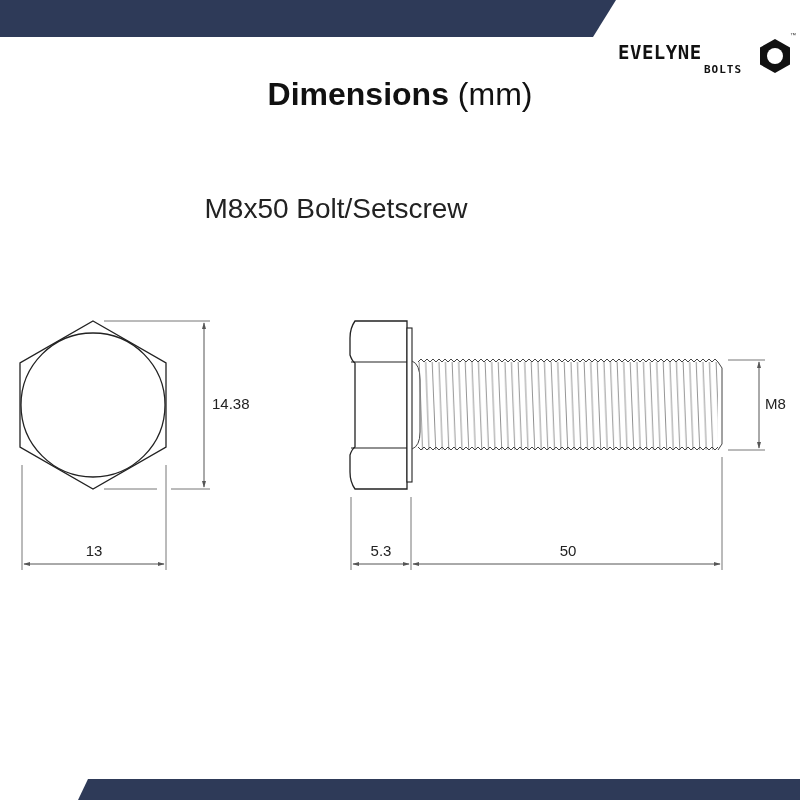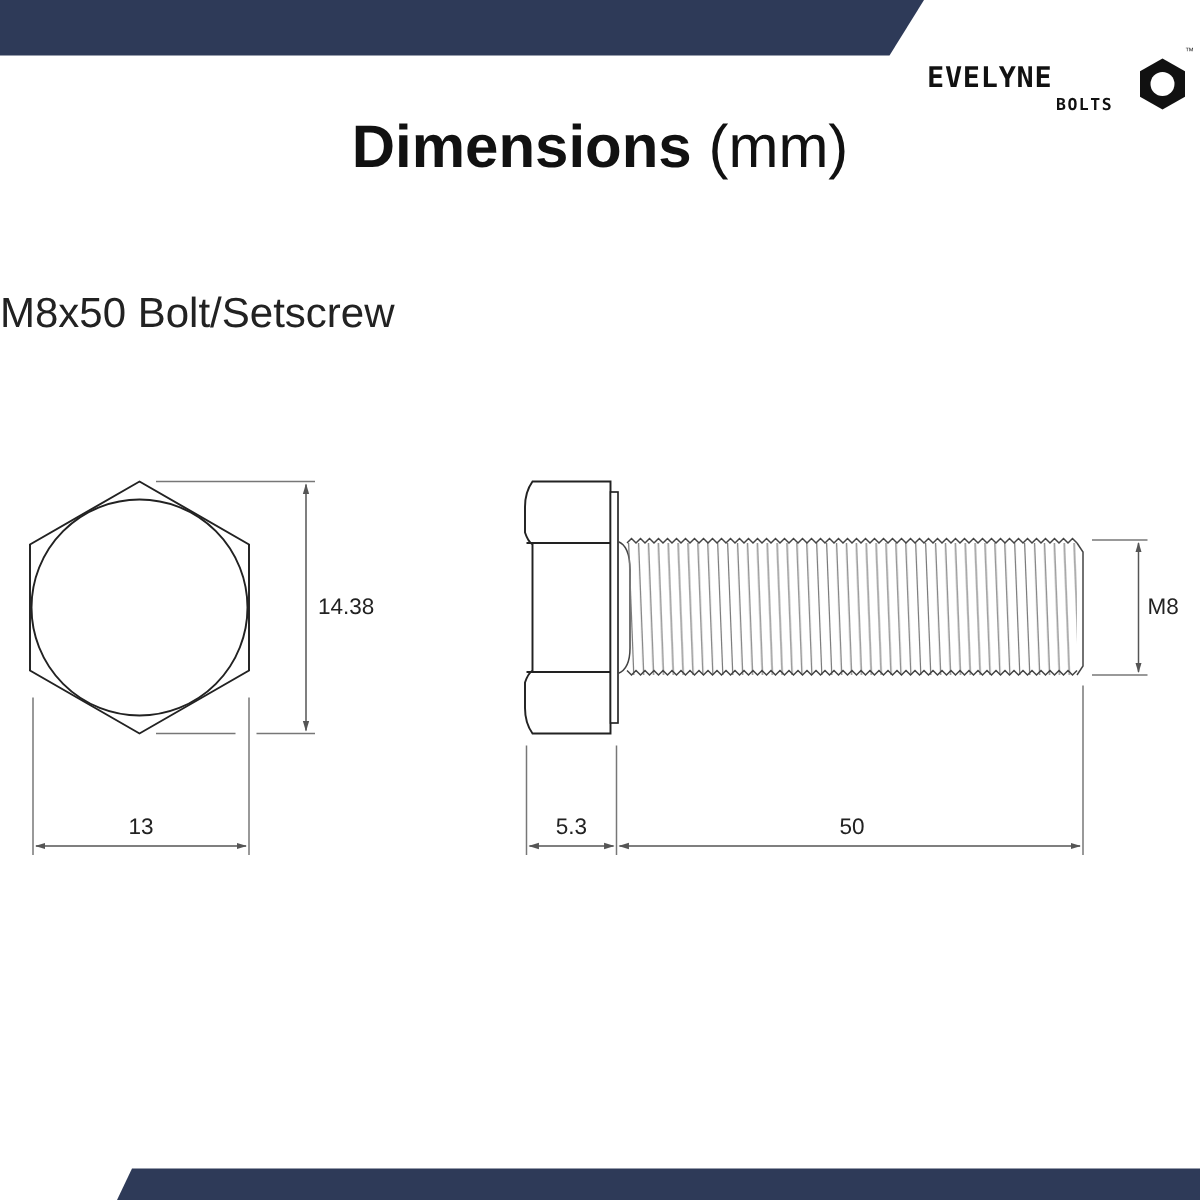--- a/index.html
+++ b/index.html
@@ -4,23 +4,23 @@
   <style>
     html, body { margin: 0; padding: 0; }
     body { width: 800px; height: 800px; background: #ffffff; position: relative; overflow: hidden; font-family: "Liberation Sans", sans-serif; }
     .top-band { position: absolute; left: 0; top: 0; width: 800px; height: 40px; }
     .bottom-band { position: absolute; left: 0; top: 778px; width: 800px; height: 22px; }
     .logo { position: absolute; left: 618px; top: 10px; width: 175px; height: 42px; margin-top: 28px; }
     .logo-text { position: absolute; left: 0; top: 3px; font-family: "DejaVu Sans Mono", monospace; font-weight: bold; font-size: 19px; letter-spacing: 0.5px; color: #111; }
     .logo-sub { position: absolute; left: 86px; top: 25px; font-family: "DejaVu Sans Mono", monospace; font-weight: bold; font-size: 11px; letter-spacing: 1px; color: #111; }
     .logo-hex { position: absolute; left: 140px; top: 0px; }
     .tm { position: absolute; left: 172px; top: -6px; font-size: 6px; color: #333; }
-    .title { position: absolute; left: 0; top: 76px; width: 800px; text-align: center; font-size: 40px; color: #111; }
+    .title { position: absolute; left: 0; top: 76px; width: 800px; text-align: center; font-size: 32px; color: #111; }
     .title b { font-weight: bold; }
-    .subtitle { position: absolute; left: 0; top: 193px; width: 672px; text-align: left; font-size: 28px; color: #222; }
+    .subtitle { position: absolute; left: 0; top: 193px; width: 672px; text-align: center; font-size: 28px; color: #222; }
     svg.drawing { position: absolute; left: 0; top: 0; }
     .dim { font-family: "Liberation Sans", sans-serif; font-size: 15px; fill: #222; }
   </style>
 </head>
 <body>
 
 <svg class="top-band" width="800" height="40" viewBox="0 0 800 40">
   <polygon points="0,0 616,0 593,37 0,37" fill="#2e3a58"></polygon>
 </svg>
 

